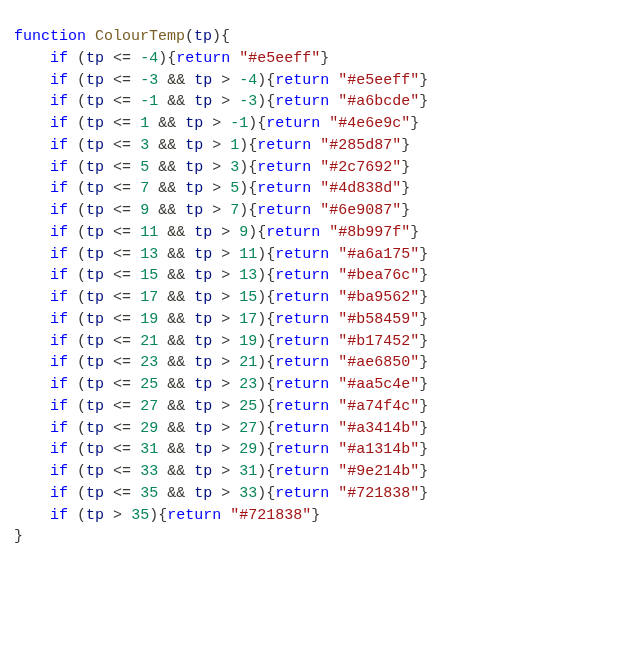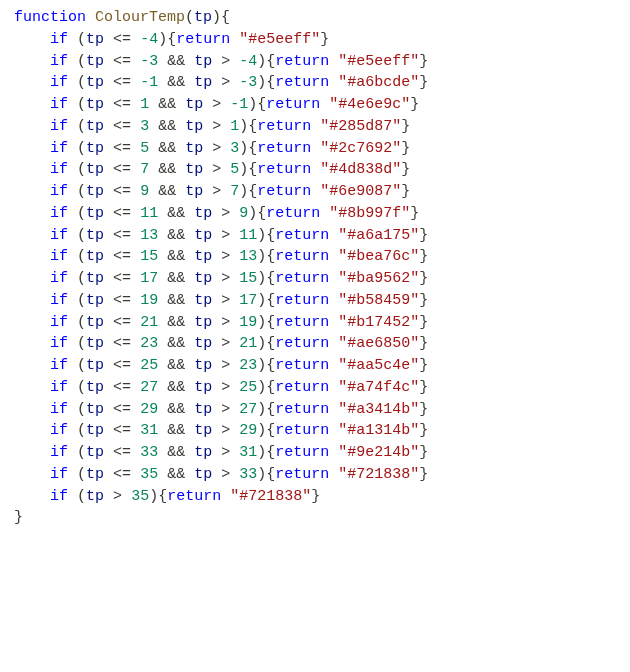--- a/index.html
+++ b/index.html
@@ -5,21 +5,21 @@
   html, body {
     margin: 0;
     padding: 0;
     background: #ffffff;
   }
   .code-block {
     font-family: Consolas, "Courier New", monospace;
     font-size: 15px;
     line-height: 1.45;
     white-space: pre;
-    padding: 7px 14px;
+    padding: 26px 14px;
     color: #393a34;
     width: 630px;
     box-sizing: border-box;
   }
   .t-kw   { color: #0000ff; }   
   .t-fn   { color: #795e26; }   
   .t-pn   { color: #393a34; }   
   .t-par  { color: #001080; }   
   .t-var  { color: #001080; }   
   .t-op   { color: #393a34; }   

